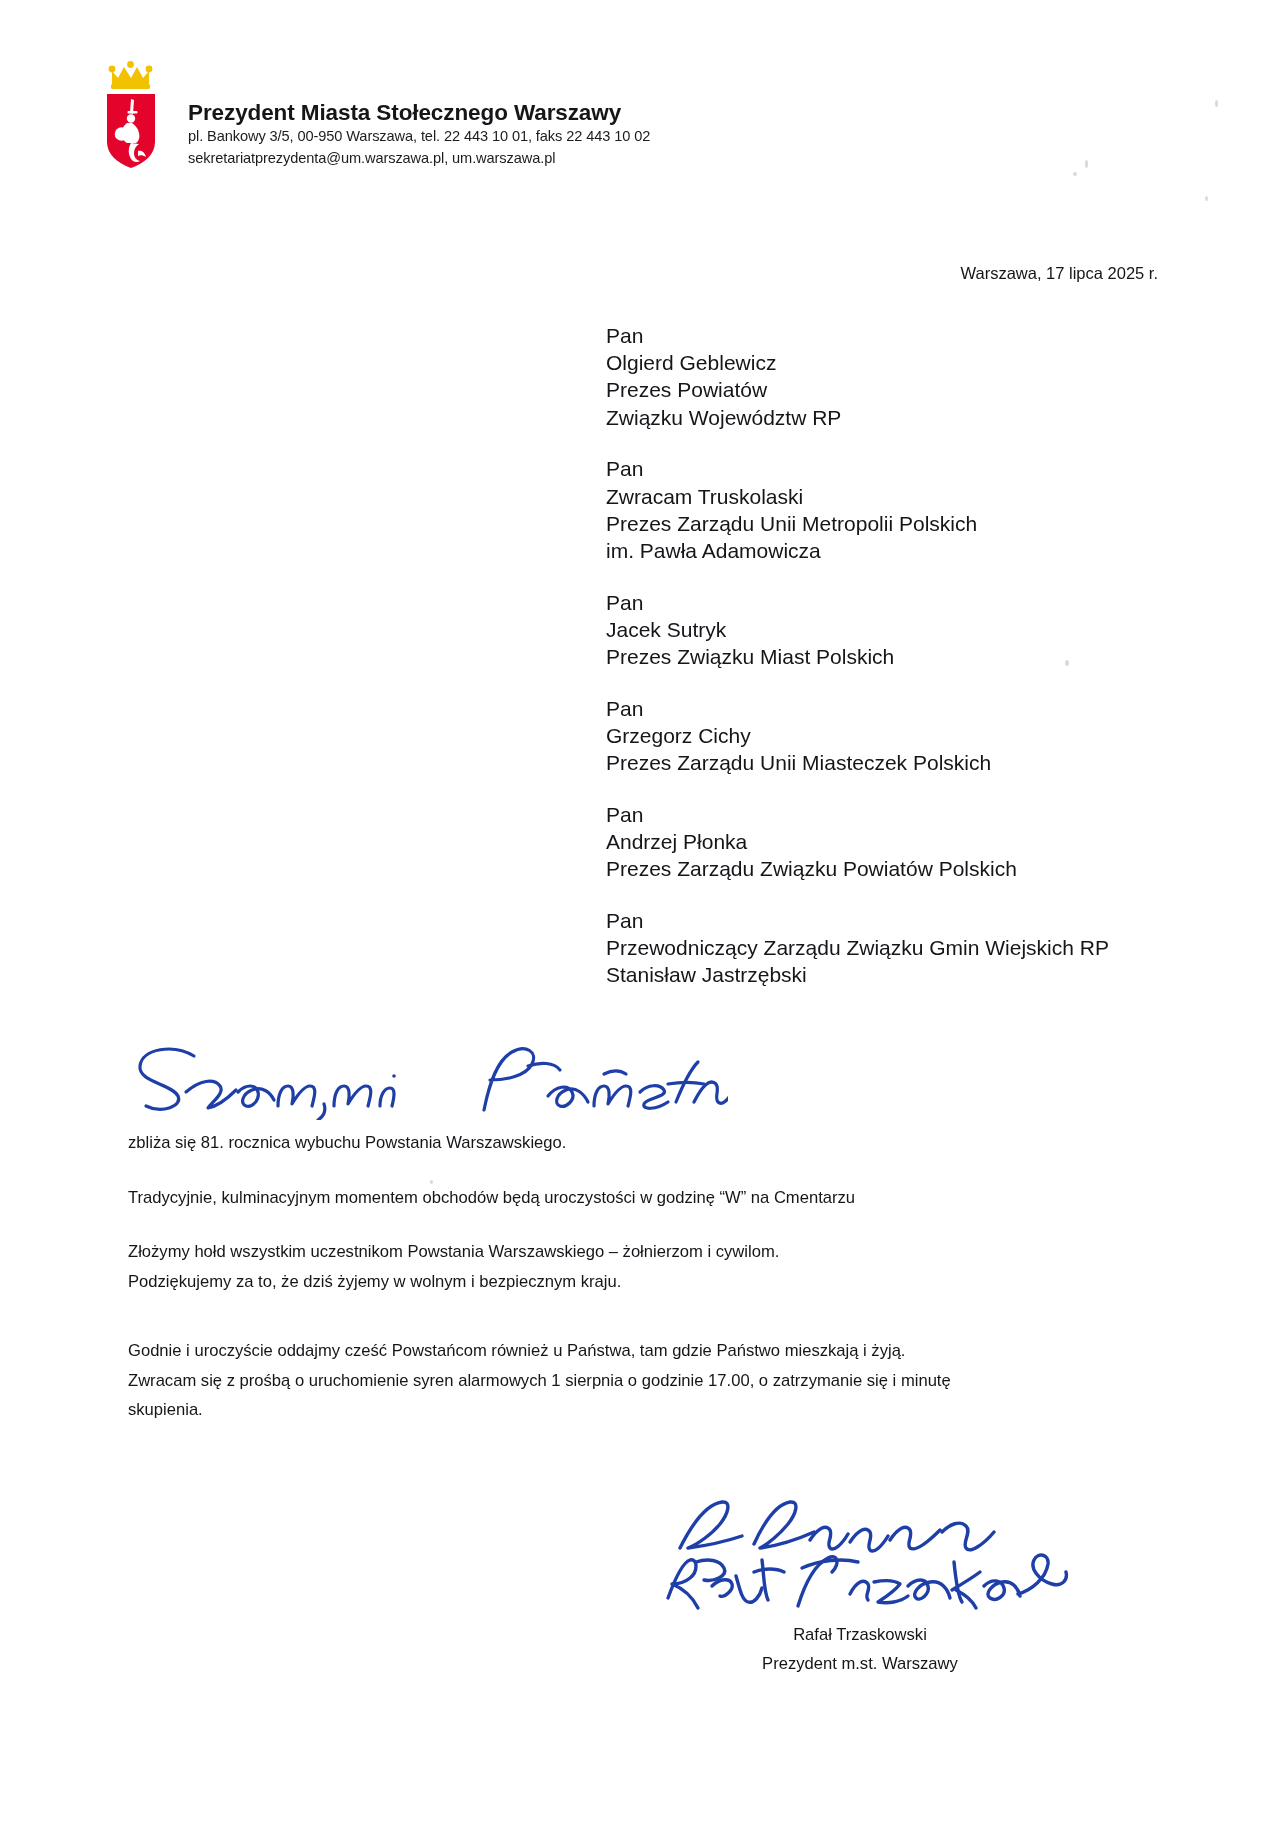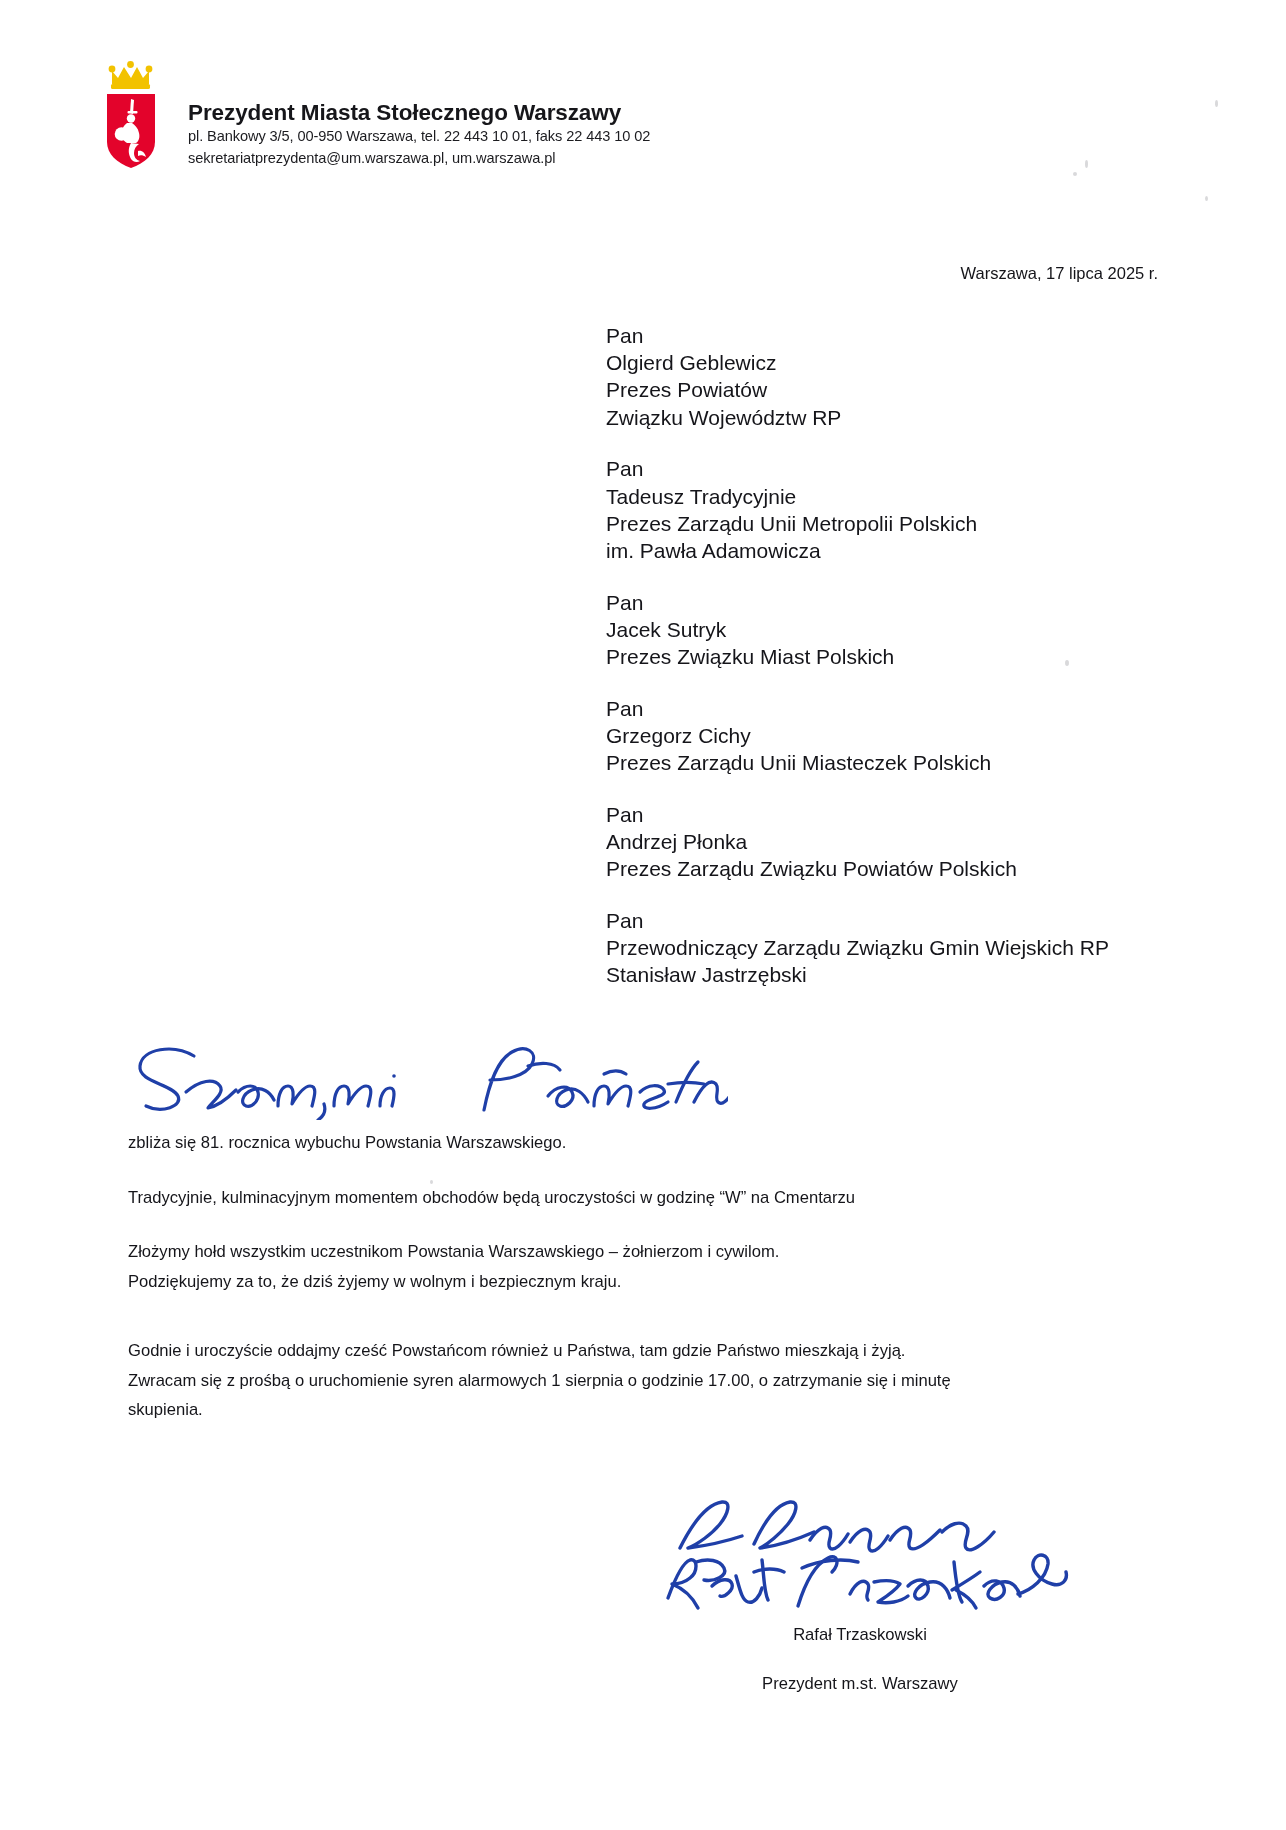--- a/index.html
+++ b/index.html
@@ -123,21 +123,20 @@
   .sig-mark svg { display: block; margin: 0 auto; }
   .sig-name {
     font-size: 16.6px;
     color: #15151a;
     line-height: 29px;
   }
   .sig-role {
     font-size: 16.6px;
     color: #15151a;
     line-height: 29px;
-    margin-top: 20px;
   }
 
   
   .speck {
     position: absolute;
     background: #b9b9bd;
     border-radius: 50%;
     opacity: 0.55;
   }
 </style>
@@ -191,21 +190,21 @@
 
     <div class="addr-block">
       <div class="addr-line">Pan</div>
       <div class="addr-line">Olgierd Geblewicz</div>
       <div class="addr-line">Prezes Powiatów</div>
       <div class="addr-line">Związku Województw RP</div>
     </div>
 
     <div class="addr-block">
       <div class="addr-line">Pan</div>
-      <div class="addr-line">Tadeusz Tradycyjnie</div>
+      <div class="addr-line">Zwracam Truskolaski</div>
       <div class="addr-line">Prezes Zarządu Unii Metropolii Polskich</div>
       <div class="addr-line">im. Pawła Adamowicza</div>
     </div>
 
     <div class="addr-block">
       <div class="addr-line">Pan</div>
       <div class="addr-line">Jacek Sutryk</div>
       <div class="addr-line">Prezes Związku Miast Polskich</div>
     </div>
 

